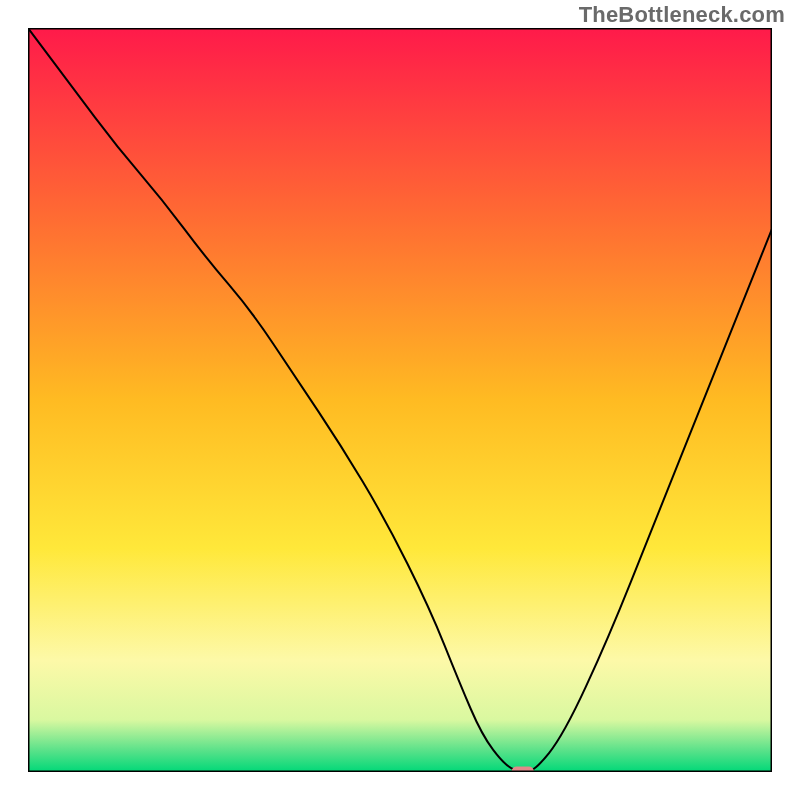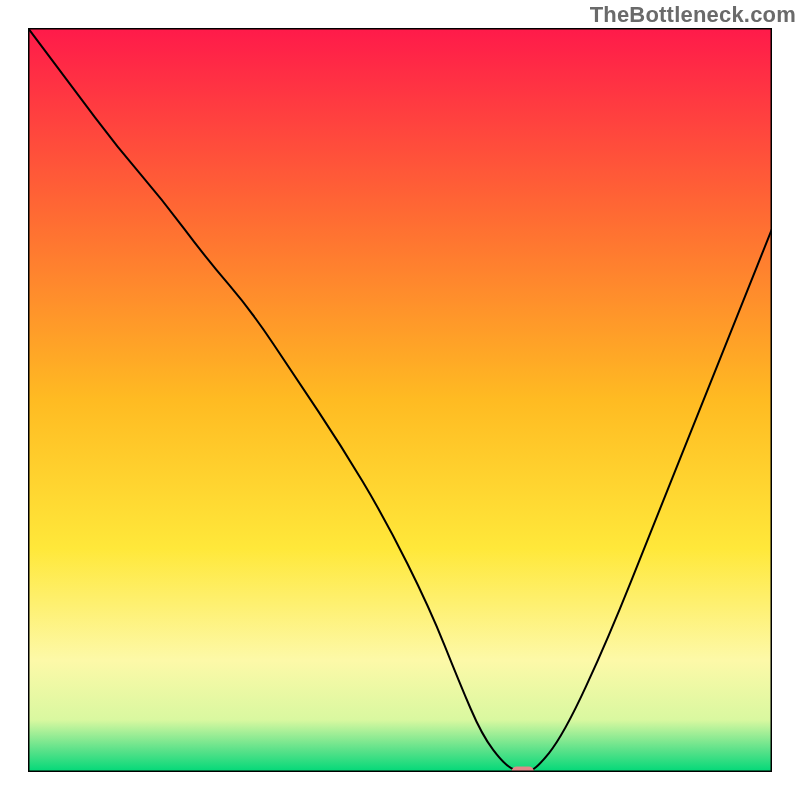--- a/index.html
+++ b/index.html
@@ -6,21 +6,21 @@
     margin: 0;
     padding: 0;
     width: 800px;
     height: 800px;
     background: #ffffff;
     font-family: Arial, Helvetica, sans-serif;
   }
   .watermark {
     position: absolute;
     top: 2px;
-    right: 4px;
+    right: 15px;
     color: #6a6a6a;
     font-size: 22px;
     font-weight: bold;
     letter-spacing: 0.2px;
   }
   .chart-container {
     position: absolute;
     top: 28px;
     left: 28px;
     width: 744px;

